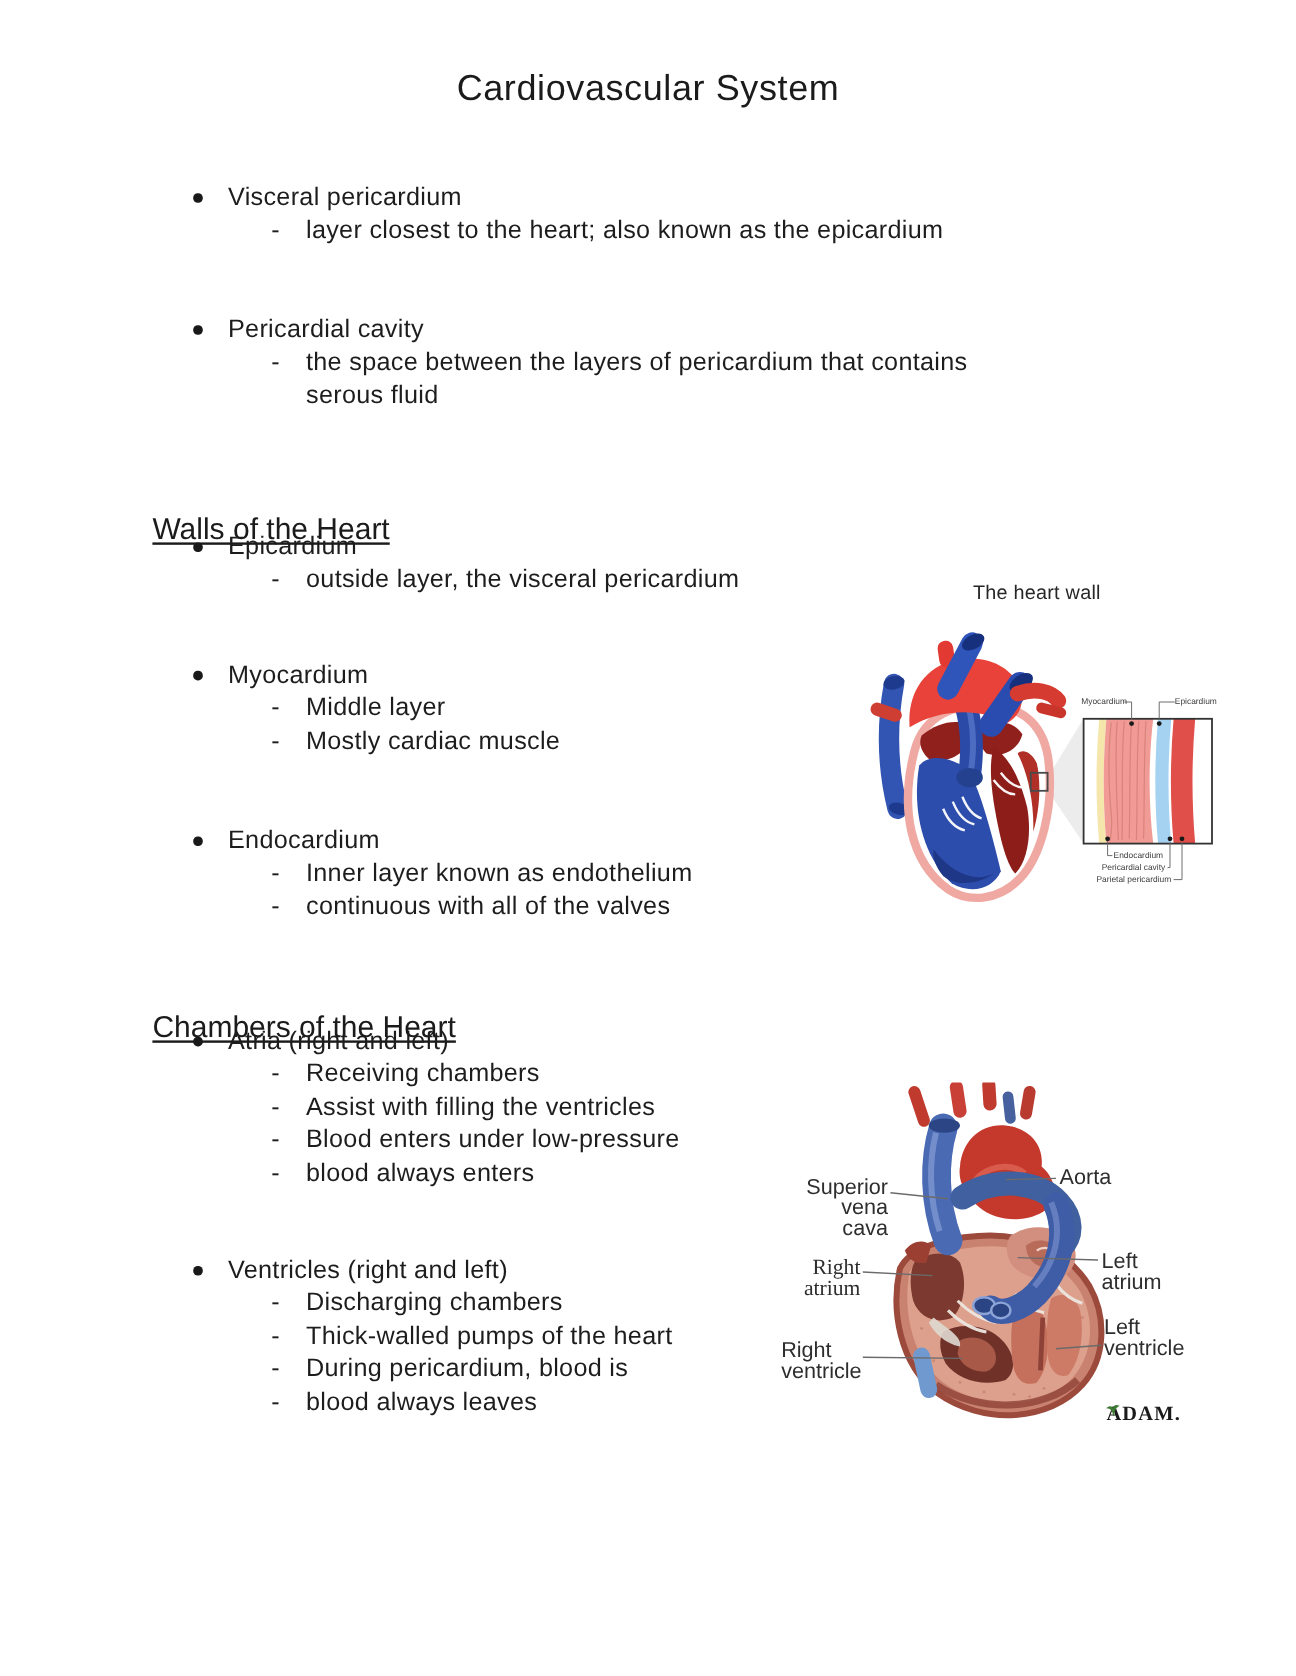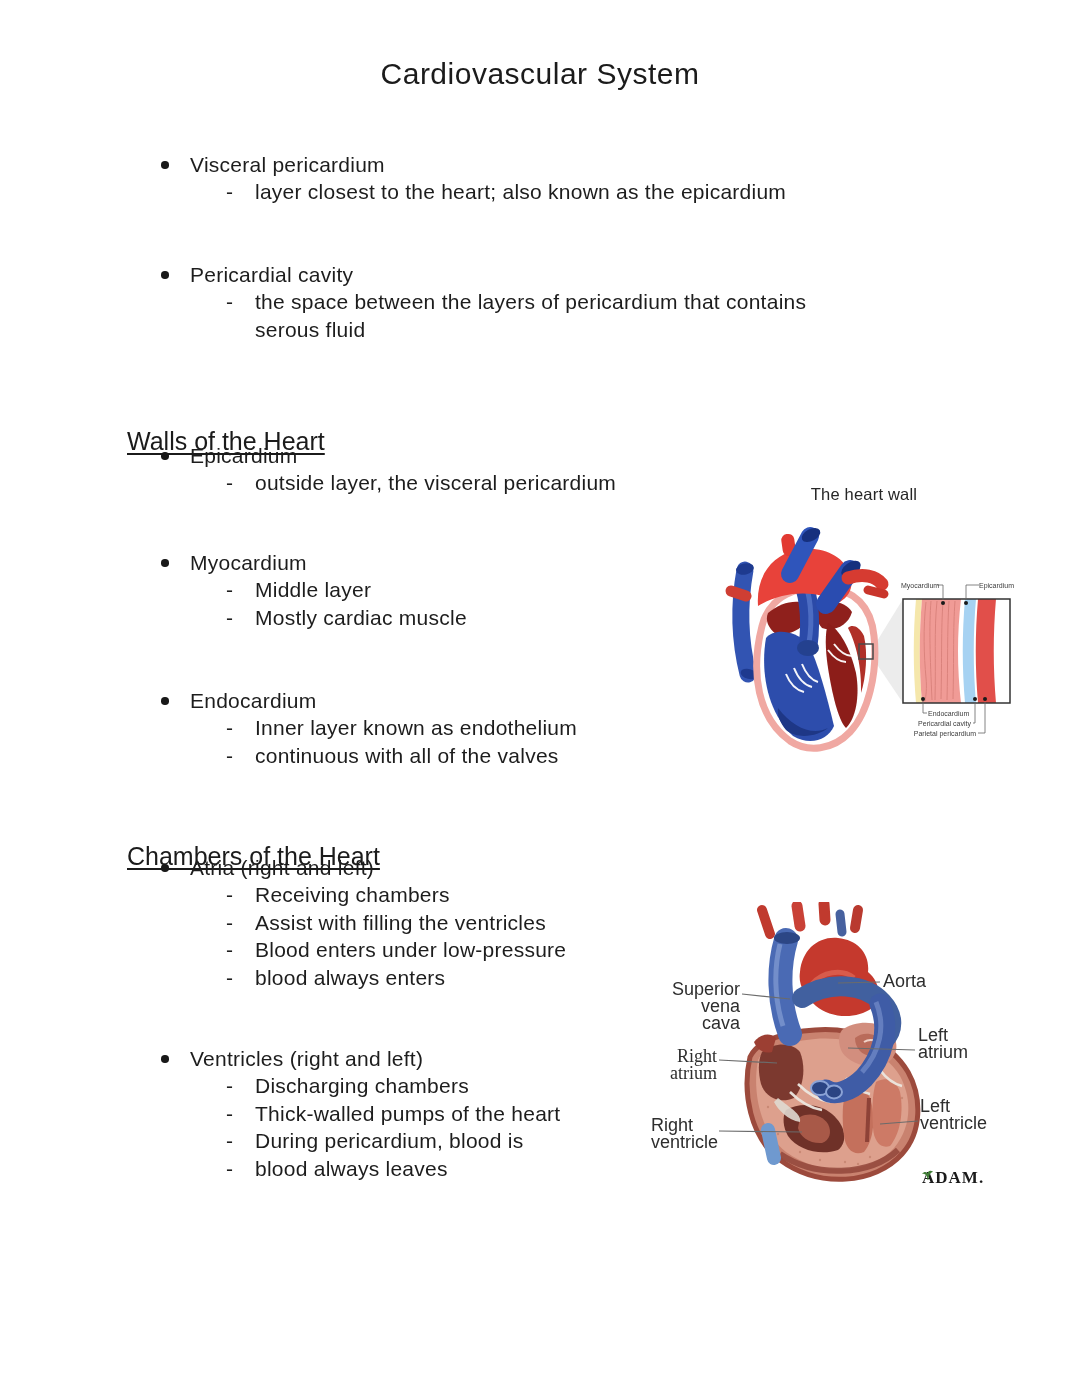--- a/index.html
+++ b/index.html
@@ -43,21 +43,21 @@
   #lbl-pcav{left:213px;top:241px;width:60px;text-align:right;}
   #lbl-ppar{left:203px;top:251px;width:75px;text-align:right;}
 
   
   .fig2{position:absolute;left:650px;top:902px;width:380px;height:300px;}
   .fig2 svg{position:absolute;left:0;top:0;}
   .lbl2{position:absolute;font-size:18px;line-height:17px;color:#2e2e2e;}
   #lbl-svc{left:10px;top:79px;width:80px;text-align:right;}
   #lbl-aorta{left:233px;top:71px;white-space:nowrap;}
   #lbl-ratr{left:9px;top:146px;width:58px;text-align:right;font-family:Liberation Serif, serif;}
-  #lbl-latr{left:268px;top:125px;width:62px;}
+  #lbl-latr{left:268px;top:141px;width:62px;}
   #lbl-rven{left:1px;top:215px;width:66px;text-align:left;}
   #lbl-lven{left:270px;top:196px;width:70px;}
   .adam{position:absolute;left:271px;top:266px;display:flex;align-items:center;gap:1px;
     font-family:"Liberation Serif",serif;font-size:17px;font-weight:bold;
     letter-spacing:1px;color:#1a1a1a;}
 </style>
 </head>
 <body>
 
 <div class="page">

